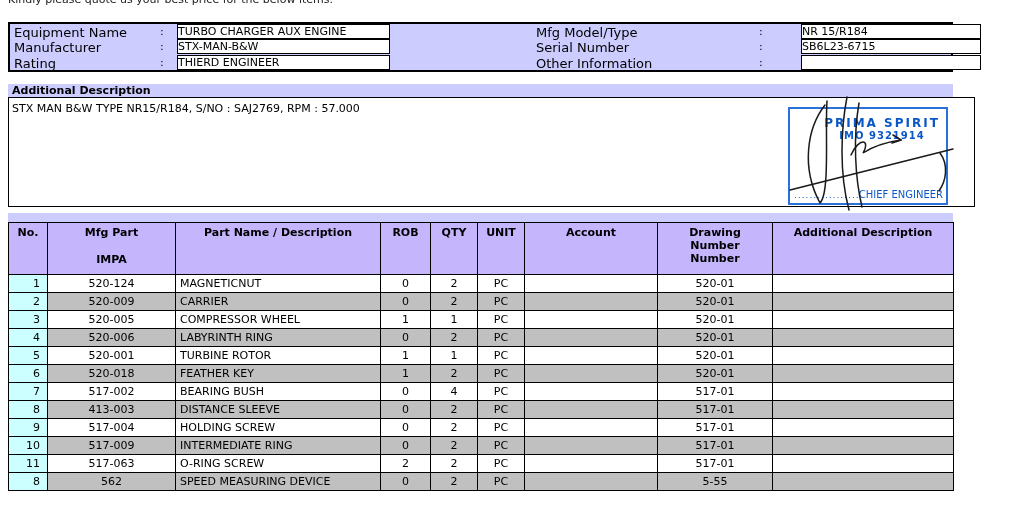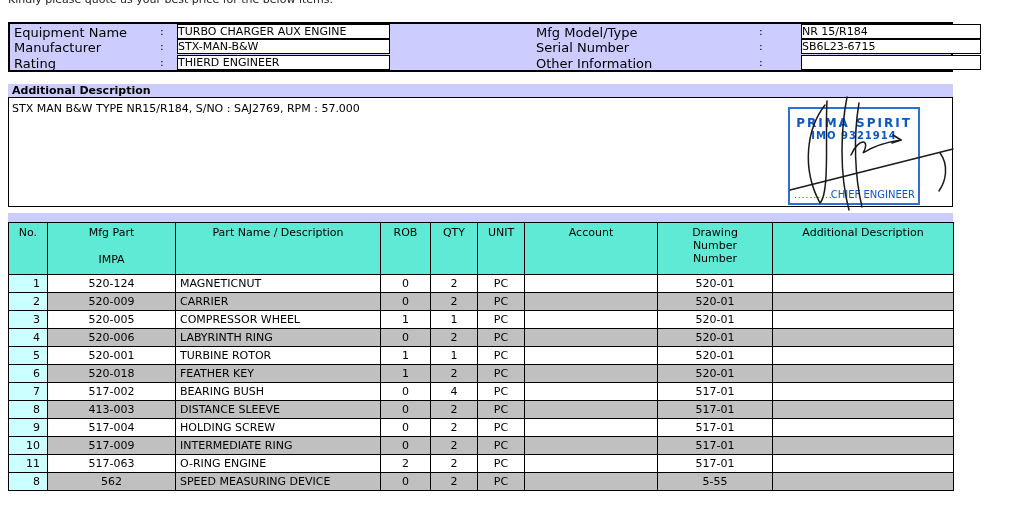--- a/index.html
+++ b/index.html
@@ -19,40 +19,40 @@
         border:1px solid #000;font-size:11px;white-space:nowrap;overflow:hidden;}
   .elbl.left{left:4px;} .ecolon.left{left:150px;}
   .ebox.left{left:167px;width:211px;}
   .elbl.right{left:526px;} .ecolon.right{left:749px;}
   .ebox.right{left:763px;width:178px;margin-left:28px;}
 
   
   .addl-band{position:absolute;left:8px;top:84px;width:945px;height:13px;background:#ccccff;}
   .addl-band span{position:absolute;left:4px;top:0;font-size:11px;font-weight:bold;}
   .addl-box{position:absolute;left:8px;top:97px;width:943px;height:108px;background:#fff;
-            border:1px solid #000;}
+            border:1px solid #000;padding-left:22px;}
   .addl-text{position:absolute;left:3px;top:4px;font-size:11px;white-space:nowrap;}
 
   
   .stamp{position:absolute;left:788px;top:107px;width:128px;height:94px;
-         border:2px solid #2b72d8;background:transparent;}
+         border:2px solid #2b72d8;background:transparent;padding-left:28px;}
   .stamp-ship{margin-top:7px;text-align:center;font-size:12px;font-weight:bold;
               color:#0a57c8;letter-spacing:2px;white-space:nowrap;}
   .stamp-imo{text-align:center;font-size:10px;font-weight:bold;color:#0a57c8;letter-spacing:1px;}
   .stamp-bottom{position:absolute;left:4px;right:3px;bottom:3px;display:flex;align-items:baseline;}
   .stamp-dots{flex:1;overflow:hidden;color:#0a57c8;font-size:9px;letter-spacing:1px;white-space:nowrap;}
   .stamp-role{color:#0a57c8;font-size:10px;font-weight:normal;white-space:nowrap;}
   .sig-svg{position:absolute;left:775px;top:93px;width:185px;height:125px;overflow:visible;pointer-events:none;}
 
   
   .table-band{position:absolute;left:8px;top:213px;width:945px;height:9px;background:#ccccff;}
   table.parts{position:absolute;left:8px;top:222px;width:945px;border-collapse:collapse;
               table-layout:fixed;font-size:11px;}
   table.parts th,table.parts td{border:1px solid #000;overflow:hidden;white-space:nowrap;}
-  table.parts thead th{background:#5eead4;font-weight:normal;vertical-align:top;height:47px;
+  table.parts thead th{background:#c4b5fd;font-weight:bold;vertical-align:top;height:47px;
                        padding-top:3px;text-align:center;}
   .two-line{display:flex;flex-direction:column;justify-content:space-between;height:40px;}
   .stack span{display:block;line-height:13px;}
   table.parts tbody tr{height:18px;}
   table.parts tbody tr:nth-child(odd) td{background:#fff;}
   table.parts tbody tr:nth-child(even) td{background:#c0c0c0;}
   table.parts tbody td.c-no{background:#ccffff !important;text-align:right;padding-right:7px;}
   td.c-mfg,td.c-rob,td.c-qty,td.c-unit,td.c-draw{text-align:center;}
   td.c-name{text-align:left;padding-left:4px;}
 </style>
@@ -261,21 +261,21 @@
       <td class="c-rob">0</td>
       <td class="c-qty">2</td>
       <td class="c-unit">PC</td>
       <td class="c-acct"></td>
       <td class="c-draw">517-01</td>
       <td class="c-addl"></td>
     </tr>
         <tr>
       <td class="c-no">11</td>
       <td class="c-mfg">517-063</td>
-      <td class="c-name">O-RING ENGINE</td>
+      <td class="c-name">O-RING SCREW</td>
       <td class="c-rob">2</td>
       <td class="c-qty">2</td>
       <td class="c-unit">PC</td>
       <td class="c-acct"></td>
       <td class="c-draw">517-01</td>
       <td class="c-addl"></td>
     </tr>
         <tr>
       <td class="c-no">8</td>
       <td class="c-mfg">562</td>

